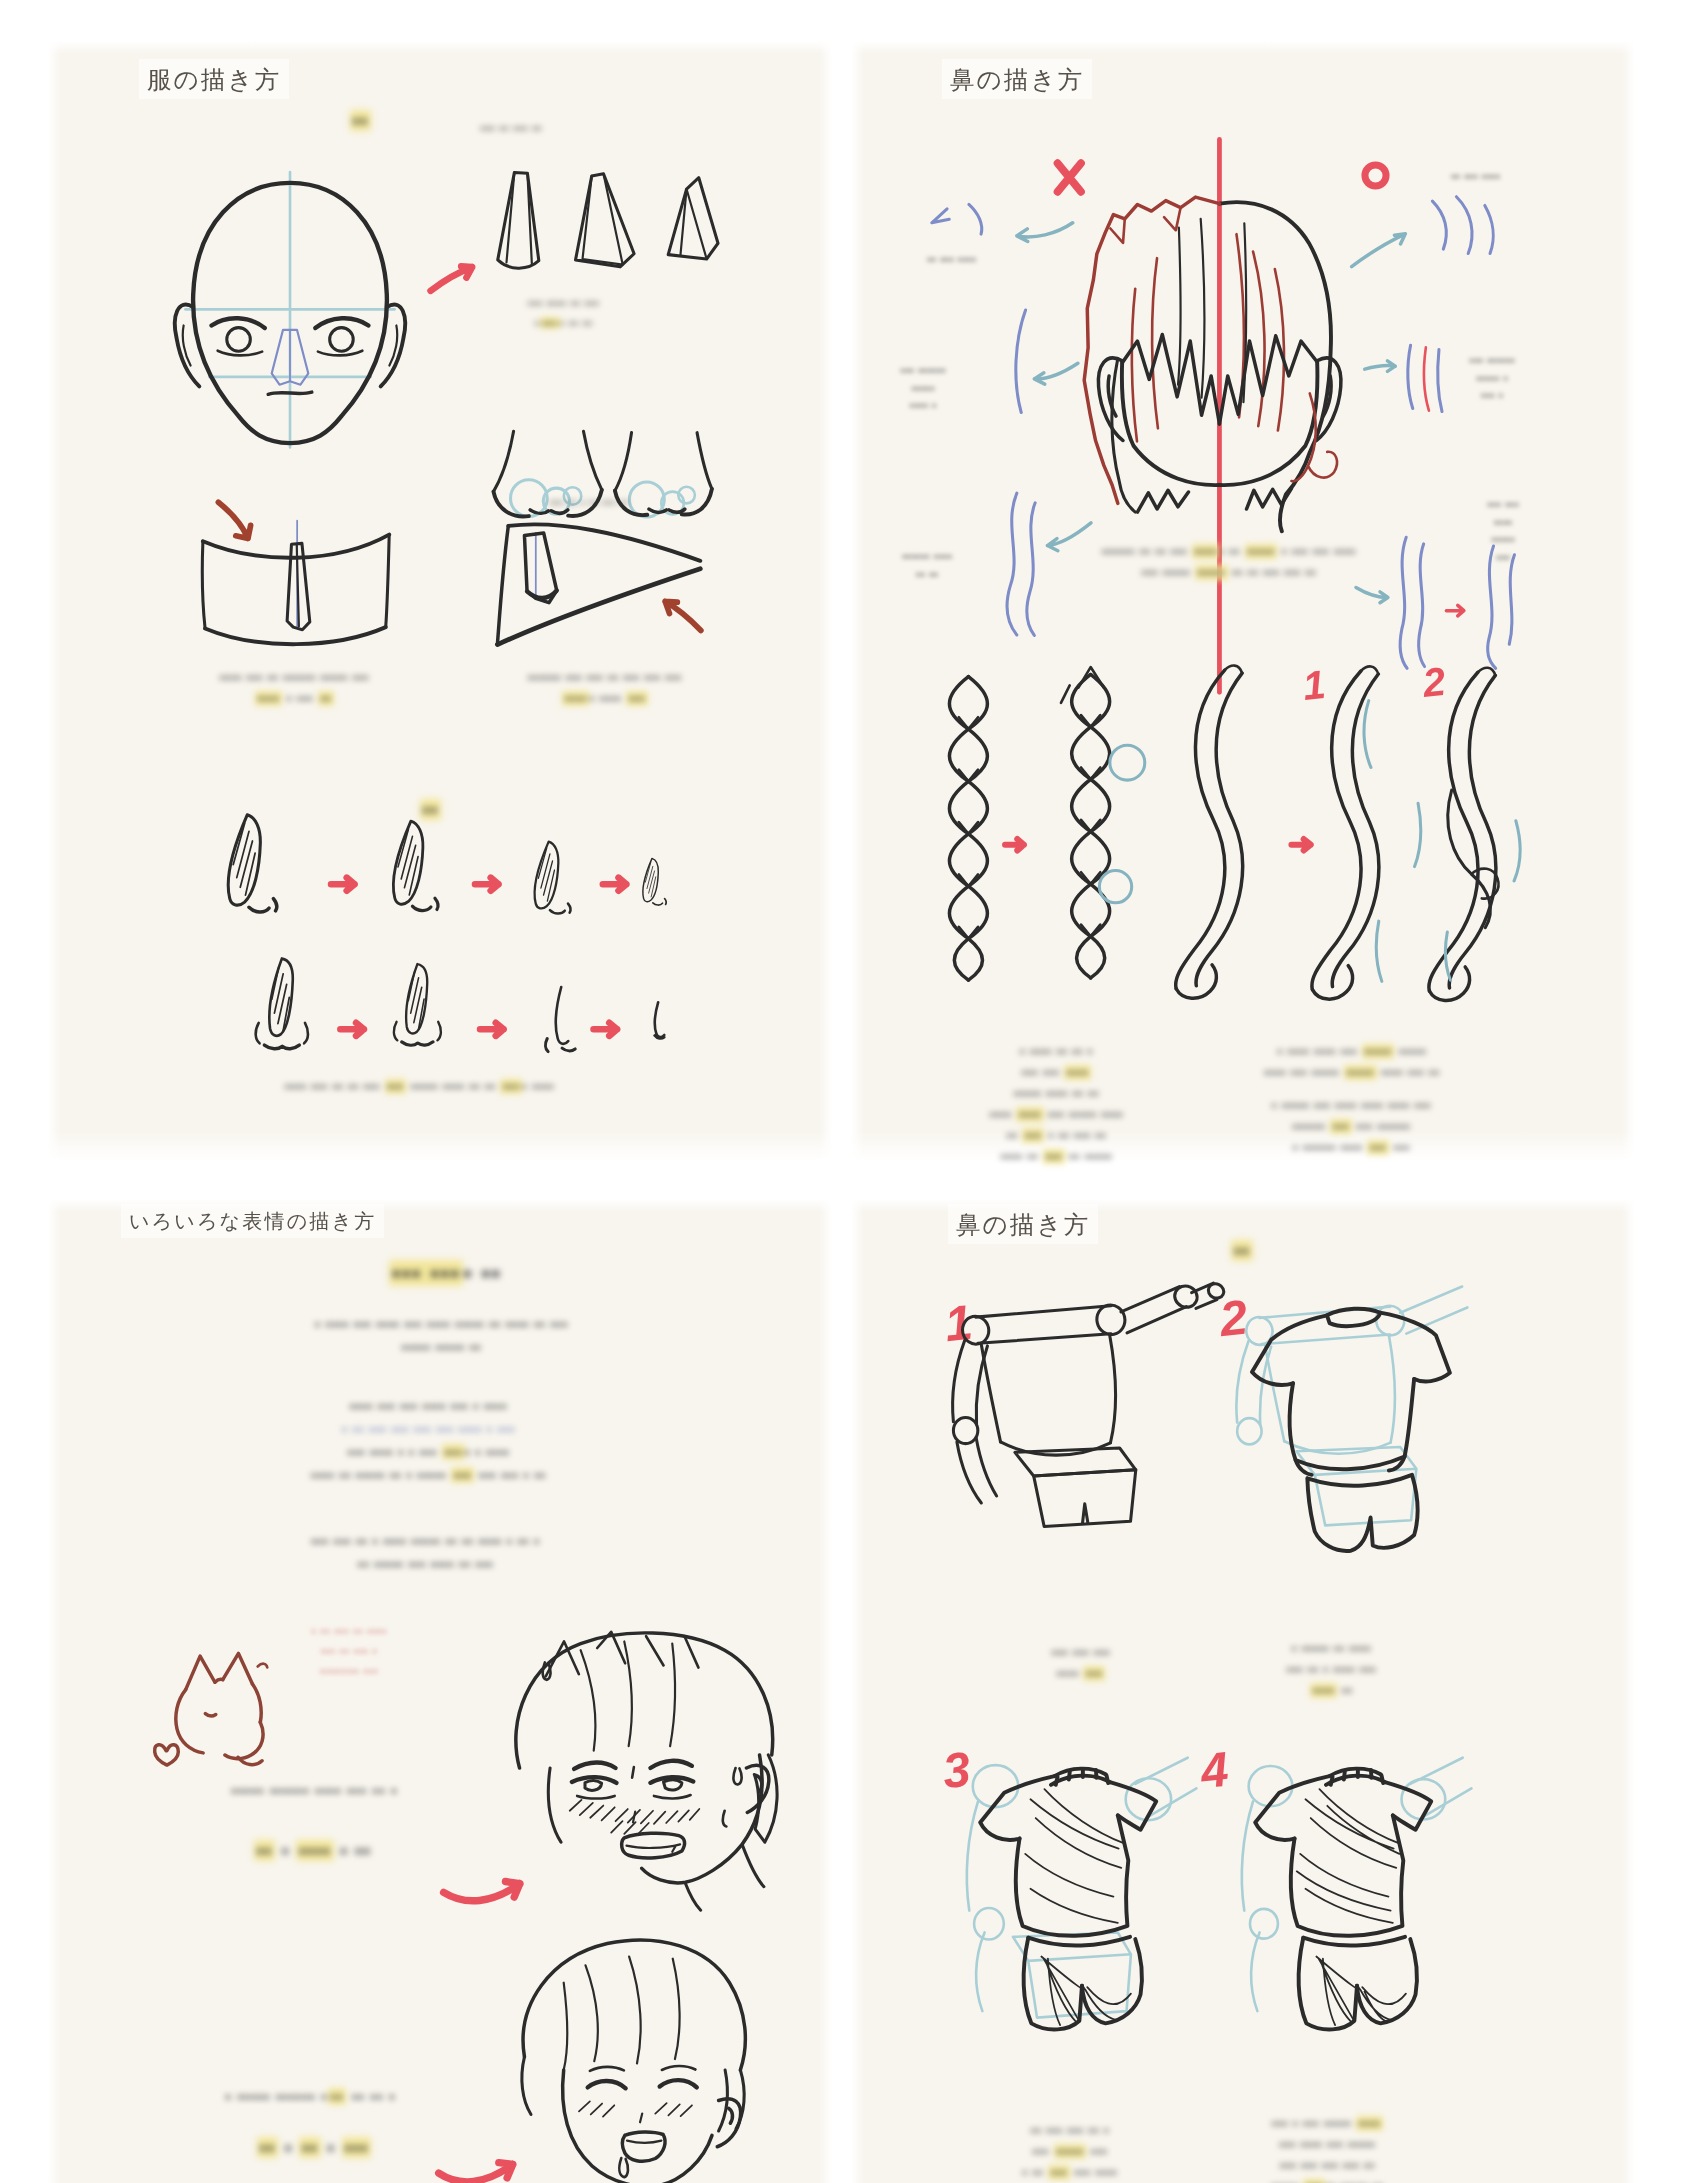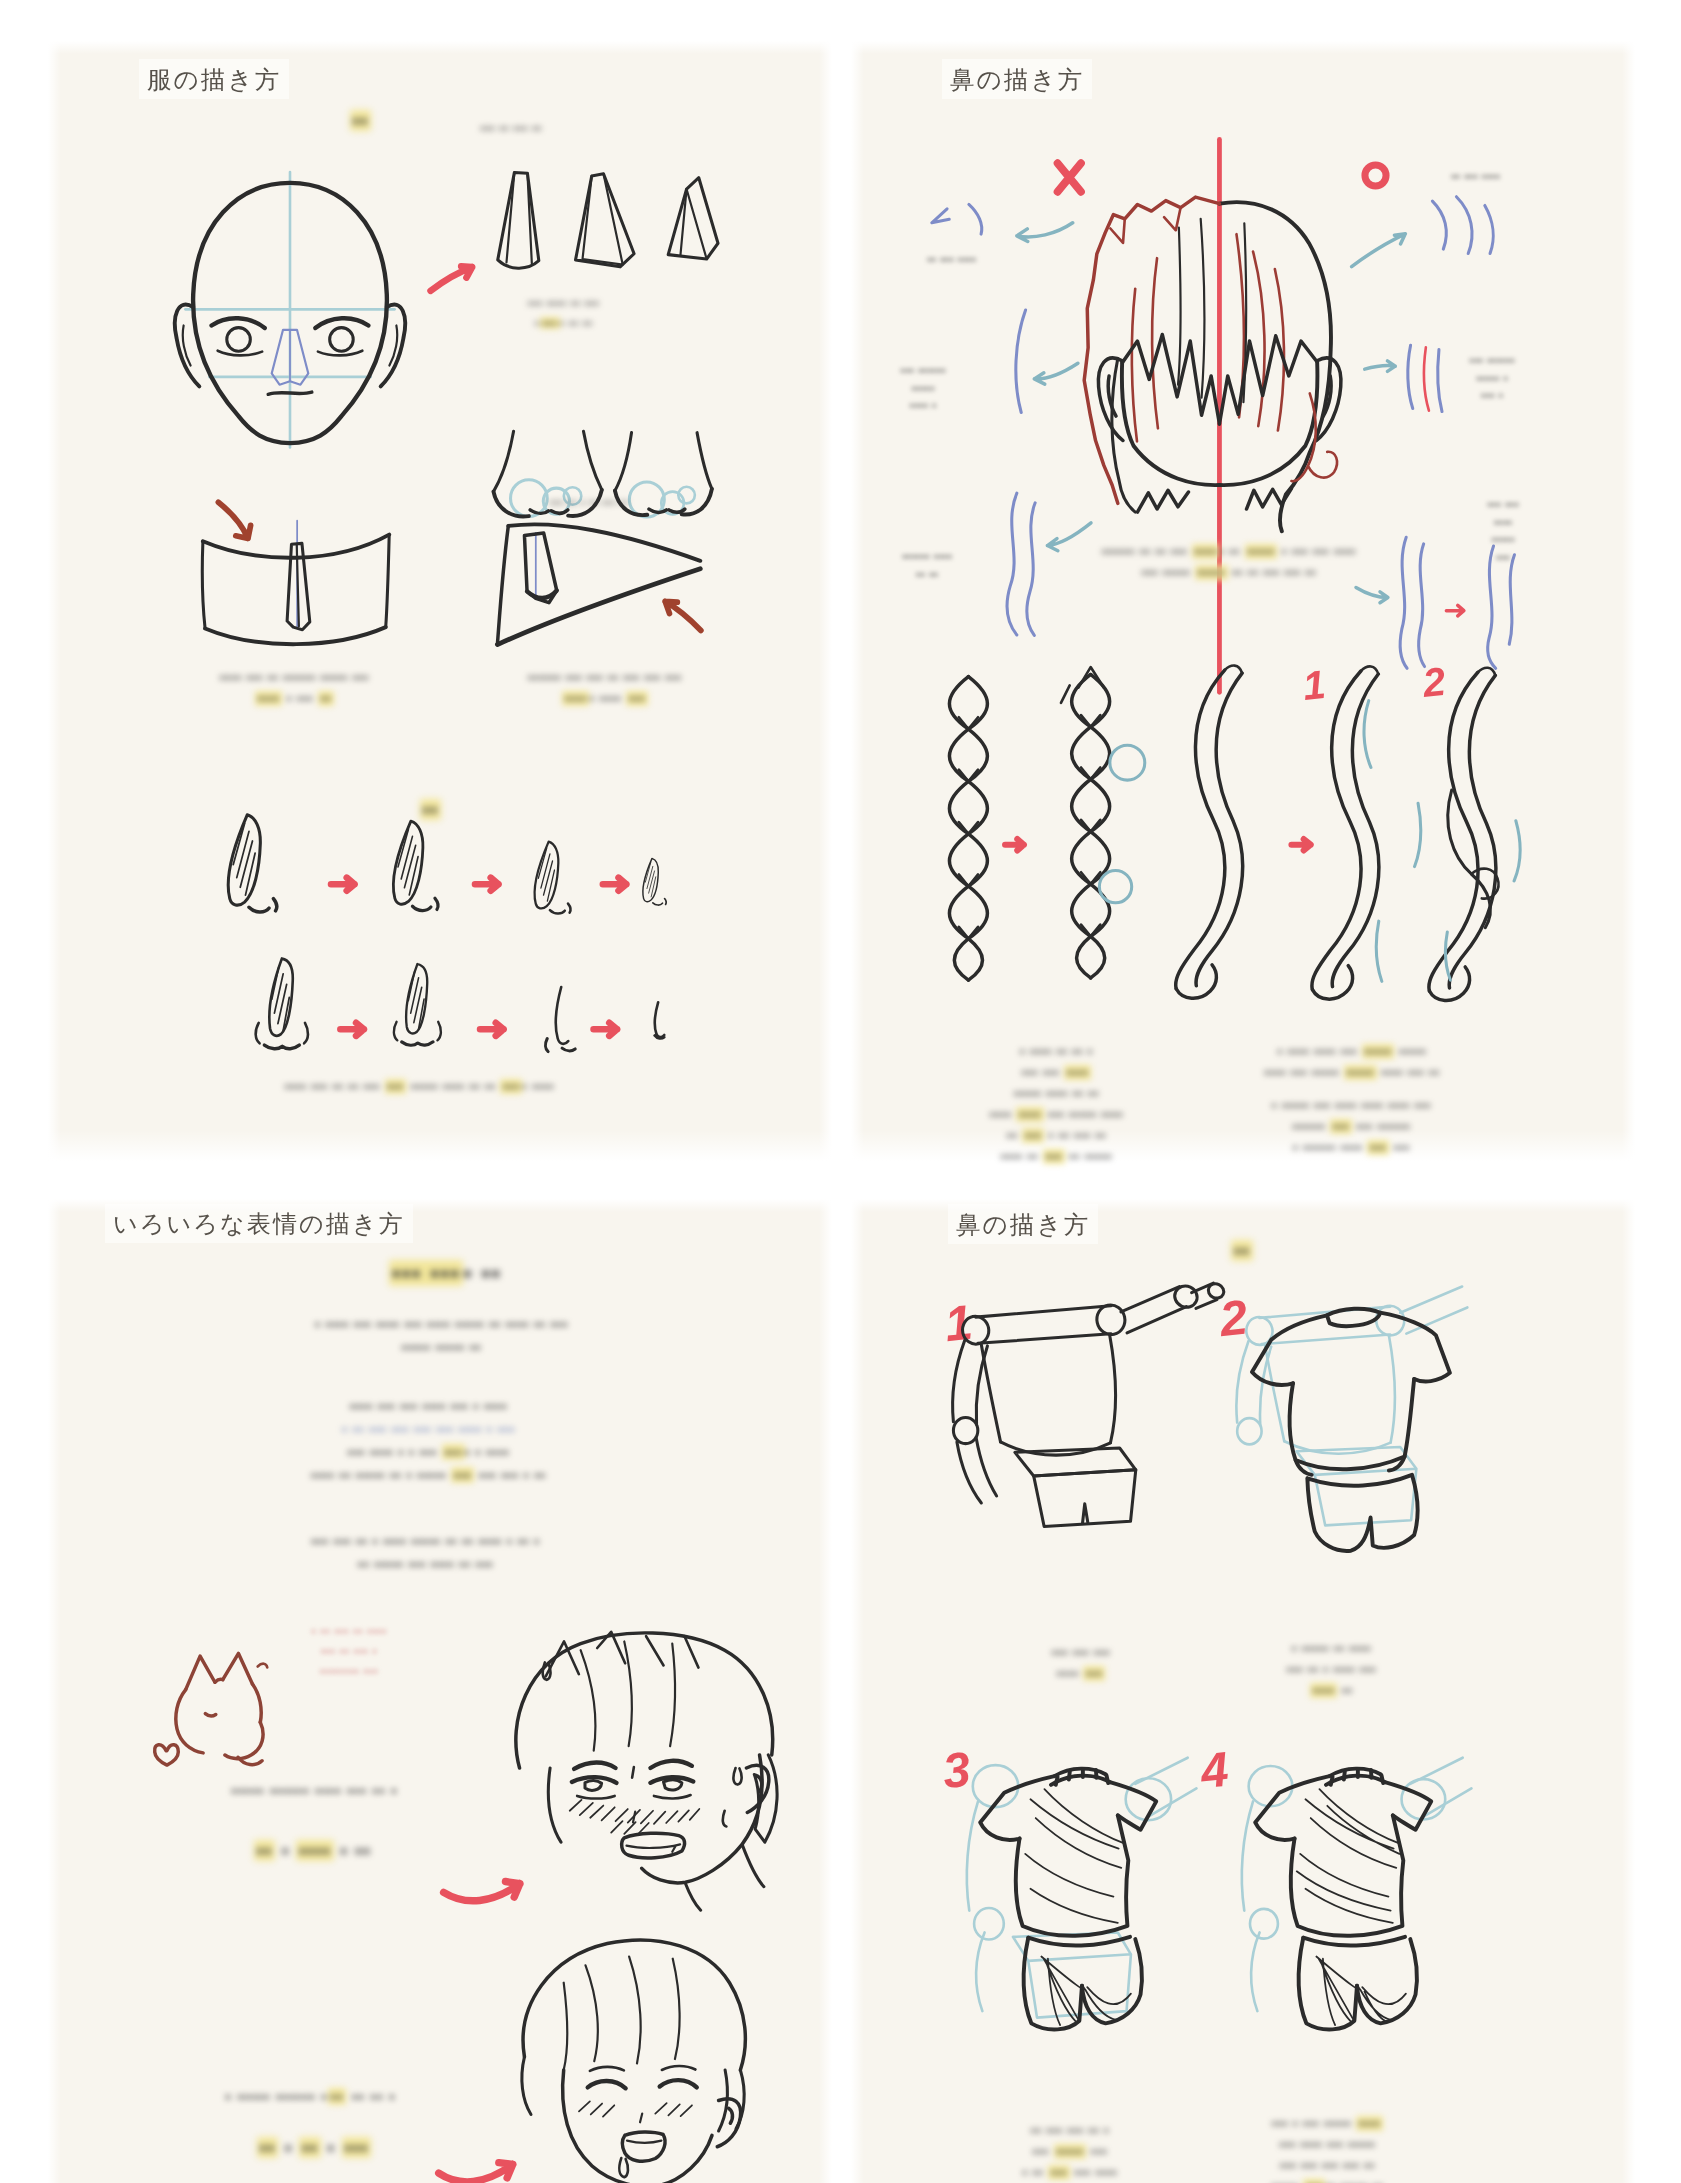--- a/index.html
+++ b/index.html
@@ -10,21 +10,21 @@
     background-image:radial-gradient(rgba(210,201,172,.40) 0.5px,transparent 0.7px),
                      radial-gradient(rgba(222,214,188,.33) 0.4px,transparent 0.6px);
     background-size:7.4px 5.7px,12.7px 10px;background-position:0 0,3.5px 2.6px;}
   .fade{position:absolute;pointer-events:none;}
   .fadeB{left:0;right:0;bottom:0;background:linear-gradient(to bottom,rgba(255,255,255,0),#fff);}
   .fadeT{left:0;right:0;top:0;height:13px;background:linear-gradient(to top,rgba(255,255,255,0),#fff);}
   .fadeL{top:0;bottom:0;left:0;width:13px;background:linear-gradient(to left,rgba(255,255,255,0),#fff);}
   .fadeR{top:0;bottom:0;right:0;width:13px;background:linear-gradient(to right,rgba(255,255,255,0),#fff);}
   .title{font-family:"Liberation Serif","DejaVu Serif",serif;color:#56514a;letter-spacing:2.2px;
          background:rgba(255,255,255,.55);padding:3.5px 7.9px;white-space:nowrap;}
-  .t56{font-size:24.5px;} .t50{font-size:24px;}
+  .t56{font-size:24.5px;} .t50{font-size:20px;margin-left:16px;}
   
   .blur{color:#3a3a3a;text-align:center;}
   .blur .bl{white-space:nowrap;}
   .blur .hl{background:rgba(242,229,148,.92);padding:0 2.6px;border-radius:1.7px;}
   .blur .blue{color:#7d8fc0;}
   .bold{font-weight:bold;color:#2d2d2d;}
   .pink{color:#d9908f;}
   .fs24 .bl{font-size:10.5px;line-height:17.5px;letter-spacing:0.9px;}
   .fs26 .bl{font-size:11.4px;line-height:20px;letter-spacing:0.9px;}
   .fs30 .bl{font-size:13px;line-height:21px;letter-spacing:0.9px;}

